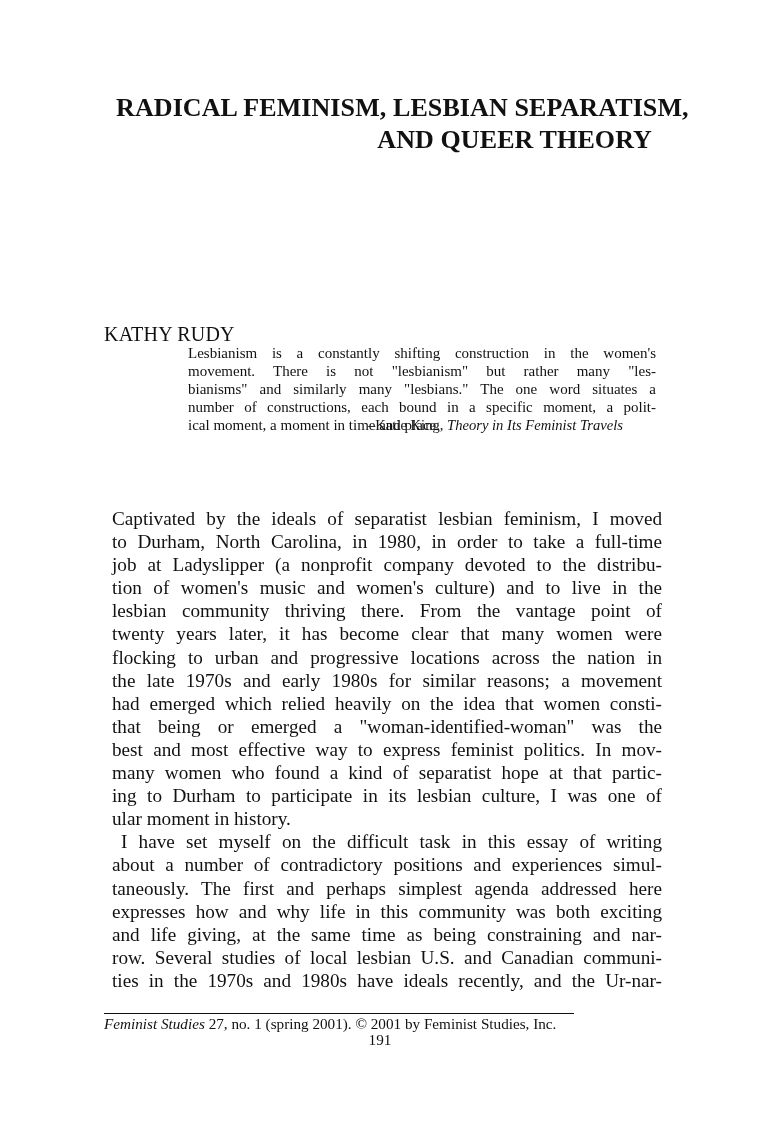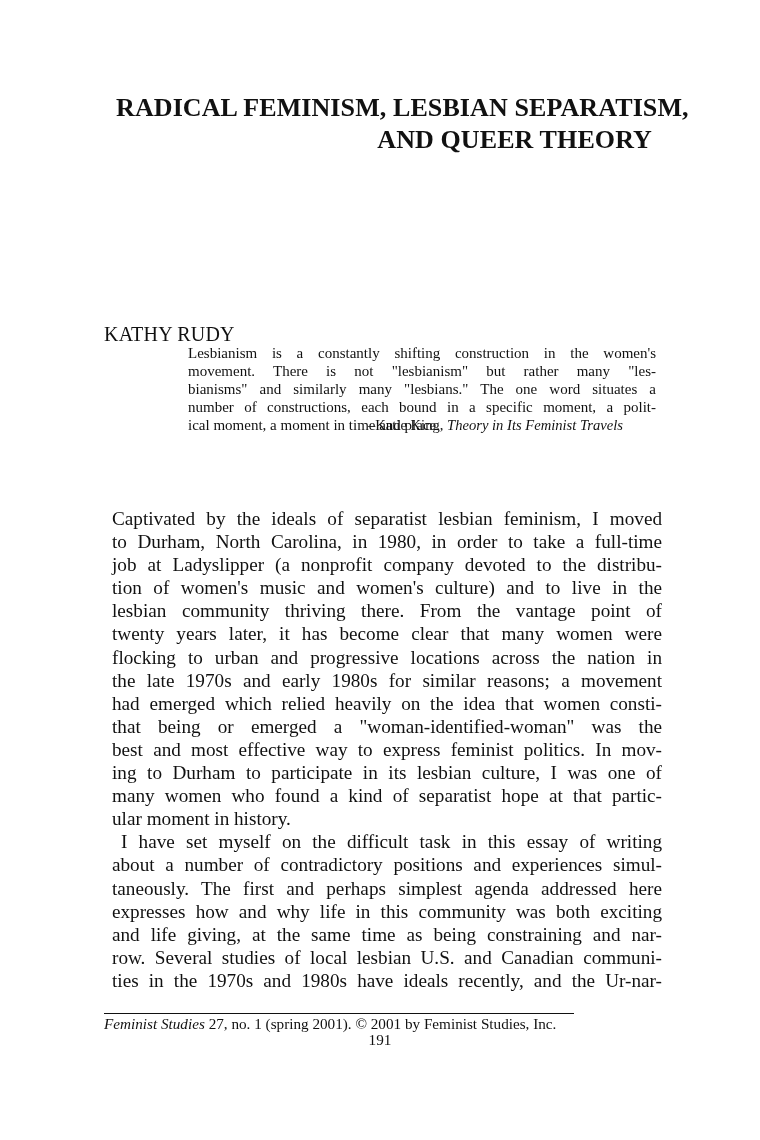--- a/index.html
+++ b/index.html
@@ -49,22 +49,22 @@
     <span class="ln">to Durham, North Carolina, in 1980, in order to take a full-time</span>
     <span class="ln">job at Ladyslipper (a nonprofit company devoted to the distribu-</span>
     <span class="ln">tion of women's music and women's culture) and to live in the</span>
     <span class="ln">lesbian community thriving there. From the vantage point of</span>
     <span class="ln">twenty years later, it has become clear that many women were</span>
     <span class="ln">flocking to urban and progressive locations across the nation in</span>
     <span class="ln">the late 1970s and early 1980s for similar reasons; a movement</span>
     <span class="ln">had emerged which relied heavily on the idea that women consti-</span>
     <span class="ln">that being or emerged a "woman-identified-woman" was the</span>
     <span class="ln">best and most effective way to express feminist politics. In mov-</span>
+    <span class="ln">many women who found a kind of separatist hope at that partic-</span>
     <span class="ln">ing to Durham to participate in its lesbian culture, I was one of</span>
-    <span class="ln">many women who found a kind of separatist hope at that partic-</span>
     <span class="ln last">ular moment in history.</span>
   </div>
   <div>
     <span class="ln indent">I have set myself on the difficult task in this essay of writing</span>
     <span class="ln">about a number of contradictory positions and experiences simul-</span>
     <span class="ln">taneously. The first and perhaps simplest agenda addressed here</span>
     <span class="ln">expresses how and why life in this community was both exciting</span>
     <span class="ln">and life giving, at the same time as being constraining and nar-</span>
     <span class="ln">row. Several studies of local lesbian U.S. and Canadian communi-</span>
     <span class="ln">ties in the 1970s and 1980s have ideals recently, and the Ur-nar-</span>

